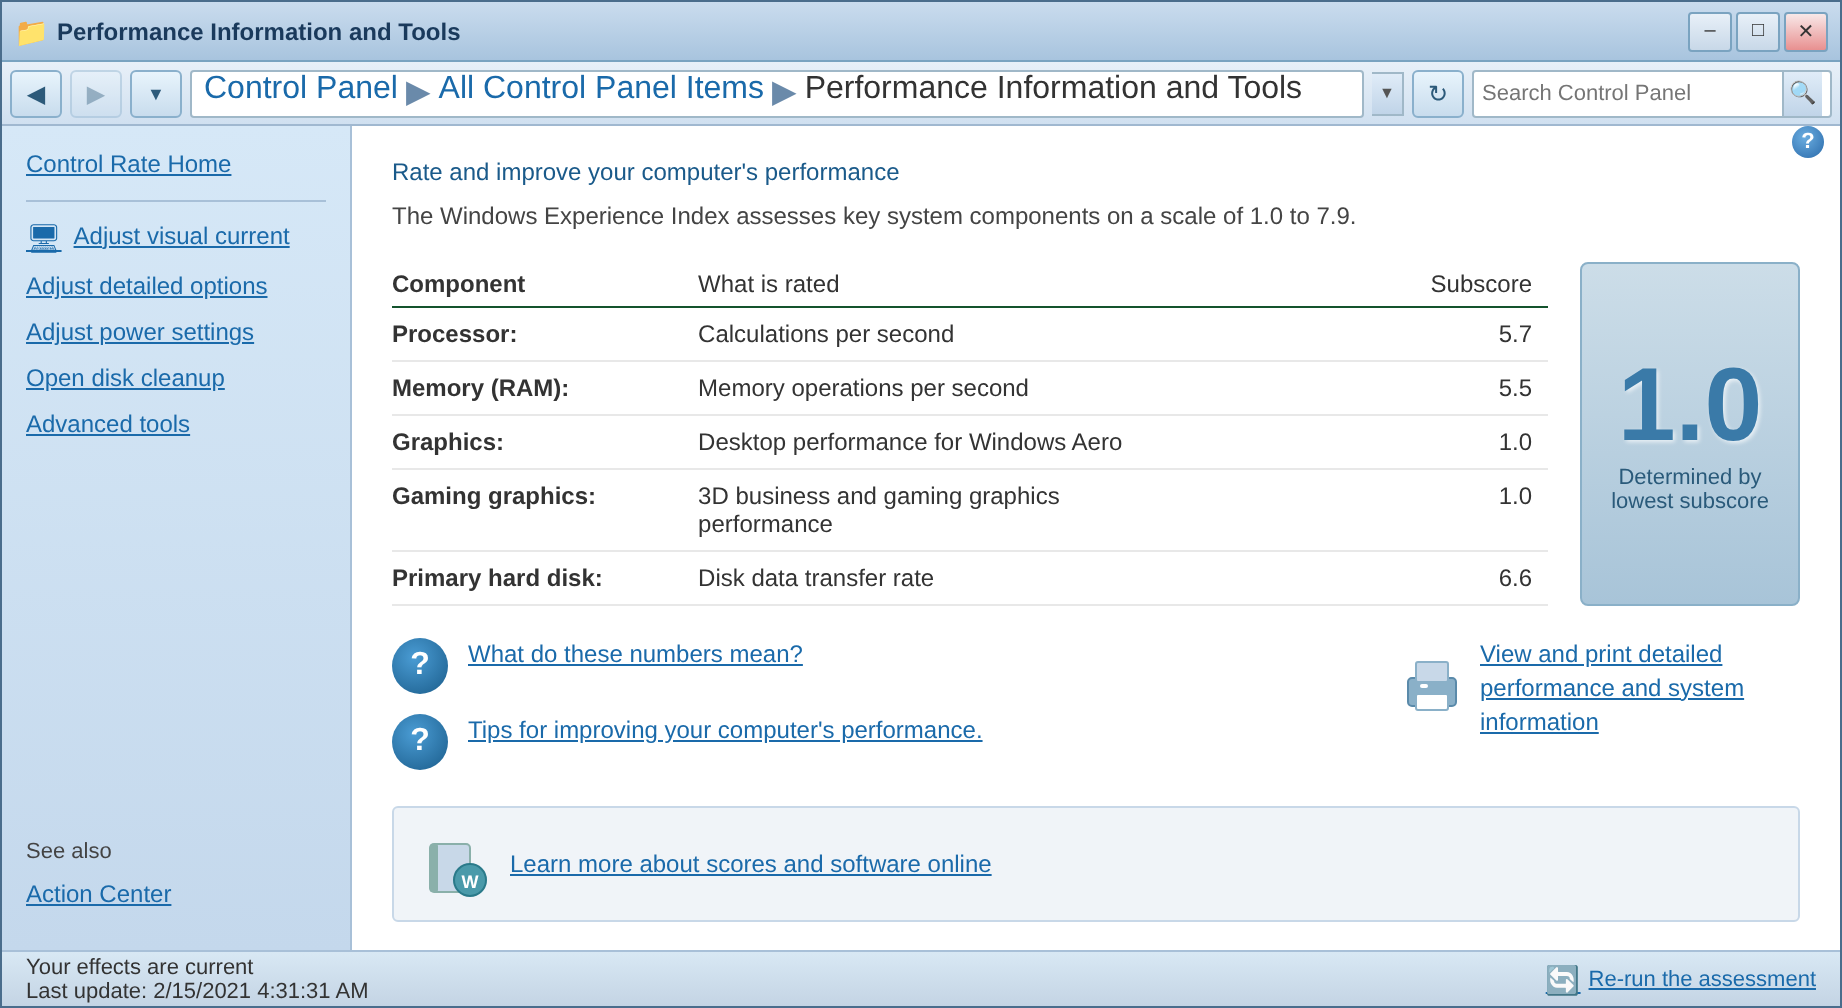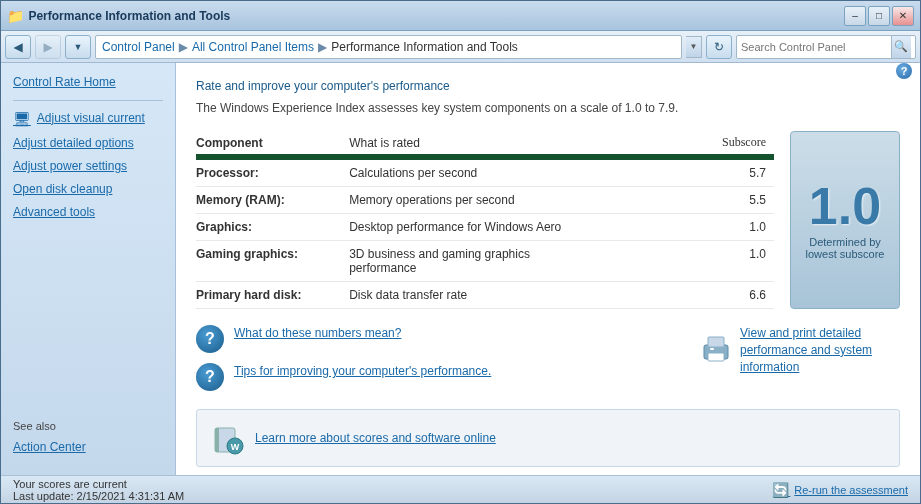--- a/index.html
+++ b/index.html
@@ -88,23 +88,22 @@
       color: #2c5a7a;
     }
 
     .breadcrumb-bar {
       flex: 1;
       height: 24px;
       background: white;
       border: 1px solid #a0b8c8;
       border-radius: 2px;
       display: flex;
-      align-items: center;
       padding: 0 6px;
-      font-size: 12px;
+      font-size: 16px;
       color: #1a3a5c;
     }
 
     .breadcrumb-sep {
       margin: 0 4px;
       color: #6a8aaa;
     }
 
     .breadcrumb-link {
       color: #1a6aaa;
@@ -261,21 +260,21 @@
 
     .perf-table table {
       width: 100%;
       border-collapse: collapse;
     }
 
     .perf-table th {
       text-align: left;
       font-weight: normal;
       color: #333;
-      border-bottom: 6px solid #14532d;
+      border-bottom: 1px solid #14532d;
       padding: 4px 8px 4px 0;
       font-size: 12px;
     }
 
     .perf-table th:first-child { font-weight: bold; }
 
     .perf-table td {
       padding: 6px 8px 6px 0;
       font-size: 12px;
       color: #333;
@@ -485,21 +484,21 @@
       <p class="page-subtitle">The Windows Experience Index assesses key system components on a scale of 1.0 to 7.9.</p>
 
       <div class="perf-section">
         <div class="perf-table">
           <table>
             <thead>
               <tr>
                 <th style="width:160px;">Component</th>
                 <th style="width:260px;margin-top:31px;">What is rated</th>
                 <th style="width:120px;"></th>
-                <th style="width:70px;text-align:right;font-family:Liberation Serif, serif;">Subscore</th>
+                <th style="width:70px;text-align:right;">Subscore</th>
               </tr>
             </thead>
             <tbody>
               <tr>
                 <td>Processor:</td>
                 <td>Calculations per second</td>
                 <td></td>
                 <td style="text-align:right;">5.7</td>
               </tr>
               <tr>
@@ -569,21 +568,21 @@
           <text x="26" y="30" text-anchor="middle" fill="white" font-size="9" font-weight="bold">W</text>
         </svg>
         <span class="link-text">Learn more about scores and software online</span>
       </div>
 
     </div>
   </div>
 
   <div class="status-bar">
     <div>
-      <div>Your scores are current</div>
+      <div>Your effects are current</div>
       <div>Last update: 2/15/2021 4:31:31 AM</div>
     </div>
     <div class="rerun-link">
       <span class="rerun-icon">🔄</span>
       <span>Re-run the assessment</span>
     </div>
   </div>
 
 </div>
 

